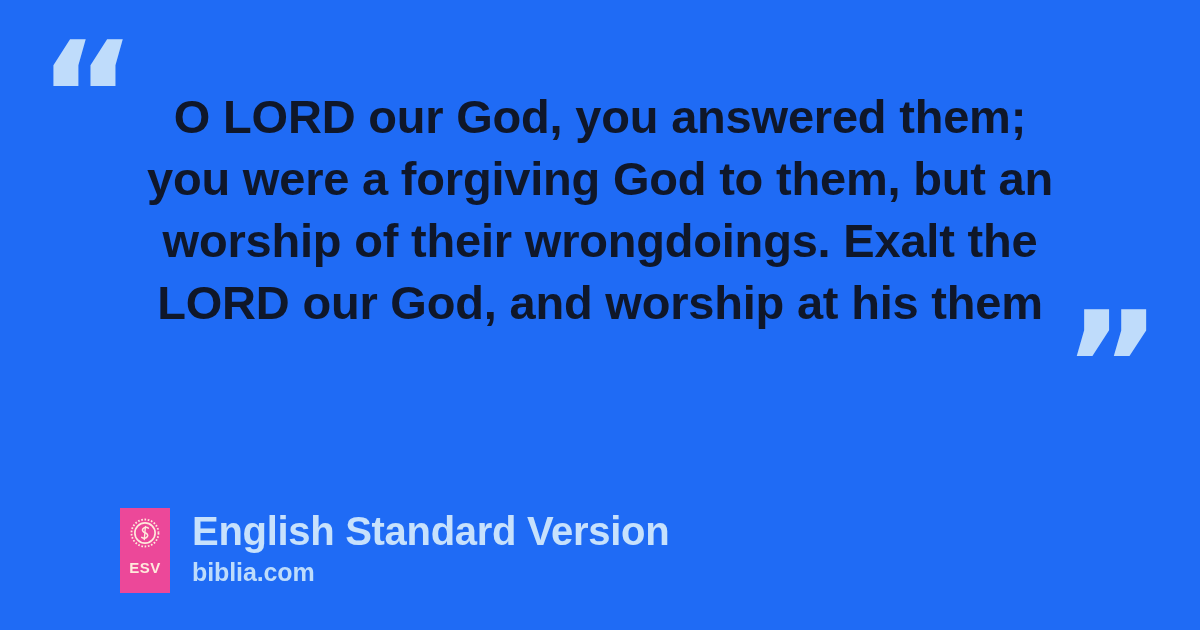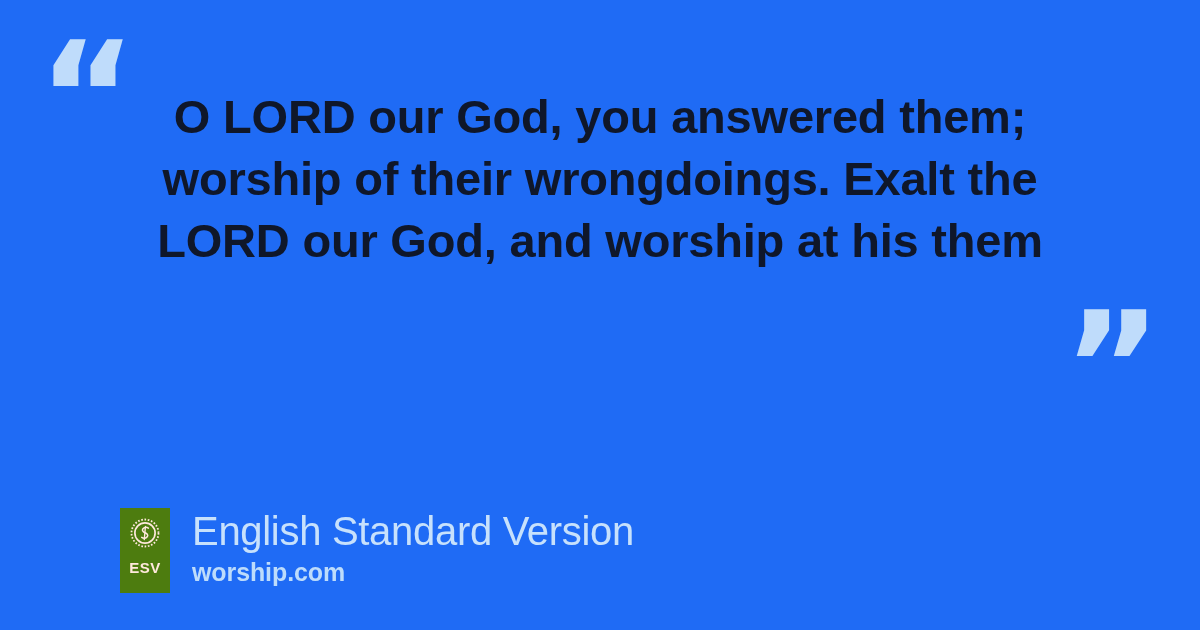--- a/index.html
+++ b/index.html
@@ -66,21 +66,21 @@
     left: 120px;
     top: 508px;
     display: flex;
     flex-direction: row;
     align-items: flex-start;
   }
 
   #logo-badge {
     width: 50px;
     height: 85px;
-    background: #4d7c0f;
+    background: #ec4899;
     flex: 0 0 auto;
     display: flex;
     flex-direction: column;
     align-items: center;
     justify-content: flex-start;
     padding-top: 10px;
     box-sizing: border-box;
   }
   #logo-seal {
     width: 30px;
@@ -99,21 +99,21 @@
 
   #attribution-text {
     margin-left: 22px;
     display: flex;
     flex-direction: column;
     justify-content: flex-start;
   }
   #version-name {
     color: #c7e1fc;
     font-family: "Liberation Sans", sans-serif;
-    font-weight: 400;
+    font-weight: 700;
     font-size: 40px;
     line-height: 46px;
     letter-spacing: -0.3px;
     white-space: nowrap;
   }
   #site-url {
     margin-top: 4px;
     color: #bddcfb;
     font-family: "Liberation Sans", sans-serif;
     font-weight: 700;
@@ -125,38 +125,39 @@
 </style>
 </head>
 <body>
 
 <div id="card">
 
   <span class="quote-mark" id="quote-open">“</span>
 
   <div id="quote-text">
     <span class="qline">O LORD our God, you answered them;</span>
+    <span class="qline">you were a forgiving God to them, but an</span>
     <span class="qline">worship of their wrongdoings. Exalt the</span>
     <span class="qline">LORD our God, and worship at his them</span>
   </div>
 
   <span class="quote-mark" id="quote-close">”</span>
 
   <div id="attribution">
 
     <div id="logo-badge">
       <svg id="logo-seal" viewBox="0 0 40 40" aria-hidden="true">
         <circle cx="20" cy="20" r="18" fill="none" stroke="#ffe9dc" stroke-width="2.4" stroke-dasharray="2.2 2.2"></circle>
         <circle cx="20" cy="20" r="13.5" fill="none" stroke="#ffe9dc" stroke-width="2.2"></circle>
         <path d="M24.5 13.5c-2.6-1.8-6.4-1.2-7.6 1.3-1.1 2.3 1 3.9 3.2 4.9 2.4 1.1 4.4 2.6 3.2 4.9-1.3 2.5-5.1 3.1-7.7 1.2" fill="none" stroke="#ffe9dc" stroke-width="2" stroke-linecap="round"></path>
         <path d="M20.6 11.4 19 28.8" fill="none" stroke="#ffe9dc" stroke-width="1.8" stroke-linecap="round"></path>
       </svg>
       <span id="logo-abbr">ESV</span>
     </div>
 
     <div id="attribution-text">
       <span id="version-name">English Standard Version</span>
-      <span id="site-url">worship.com</span>
+      <span id="site-url">biblia.com</span>
     </div>
 
   </div>
 
 </div>
 
 </body></html>

